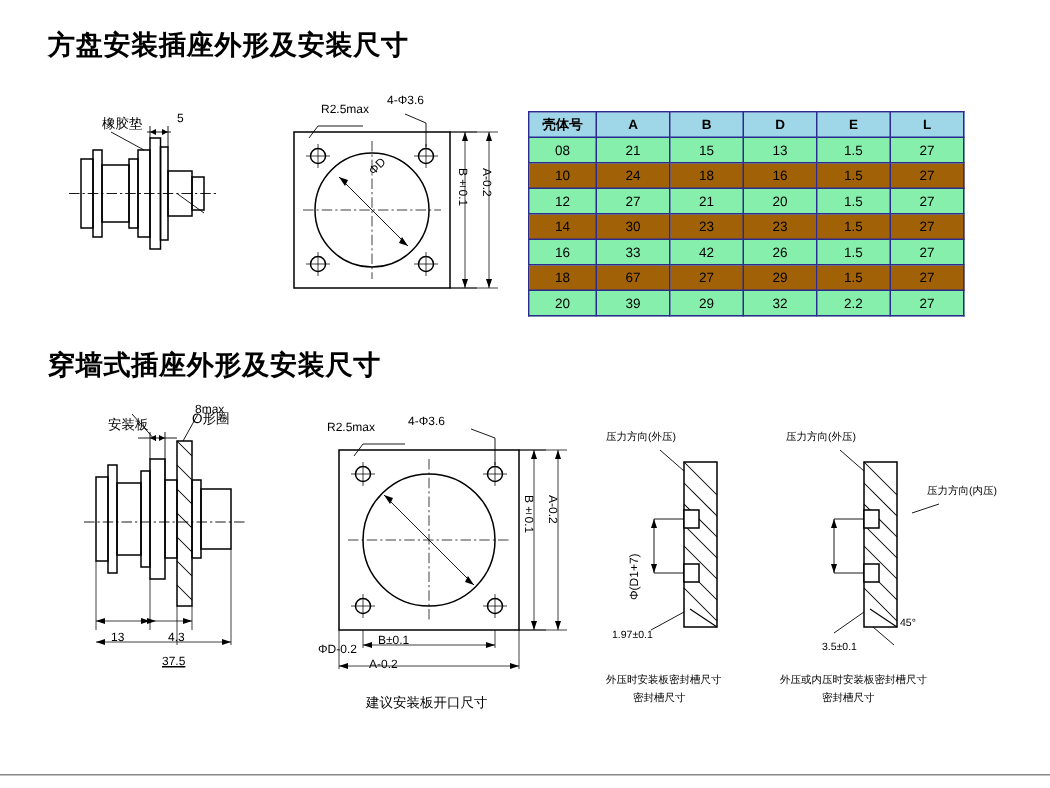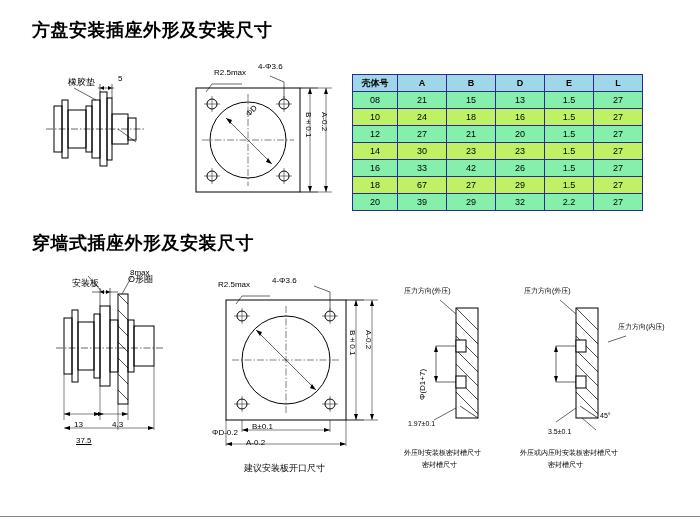--- a/index.html
+++ b/index.html
@@ -50,21 +50,21 @@
     font-weight:normal;
     color:#000;
   }
   #spec-table th{
     background:#9fd7e8;
     font-weight:bold;
     font-size:9px;
     margin-left:24px;
   }
   #spec-table th:first-child, #spec-table td:first-child{width:44px;}
-  #spec-table tr.alt td{background:#bef264;}
+  #spec-table tr.alt td{background:#a16207;}
   #spec-table tr.plain td{background:#86efac;}
 
   .vertical{
     position:absolute;
     writing-mode:vertical-rl;
     font-size:8px;
     white-space:nowrap;
   }
   .rot{
     position:absolute;
@@ -313,21 +313,21 @@
         <polygon points="80,144 74,142 74,146"></polygon>
         <polygon points="16,158 22,156 22,160"></polygon>
         <polygon points="106,158 100,156 100,160"></polygon>
       </g>
     </svg>
     <div class="lbl" style="left:106px;top:268px;margin-left:24px;">8max</div>
     <div class="lbl cn" style="left:72px;top:277px;">安装板</div>
     <div class="lbl cn" style="left:128px;top:273px;">O形圈</div>
     <div class="lbl" style="left:74px;top:420px;">13</div>
     <div class="lbl" style="left:112px;top:420px;">4.3</div>
-    <div class="lbl" style="left:76px;top:436px;text-decoration:underline;">37.5</div>
+    <div class="lbl" style="left:108px;top:436px;text-decoration:underline;">37.5</div>
   </div>
 
   <div>
     <svg style="left:212px;top:282px;" width="170" height="170">
       <g fill="none" stroke="#000" stroke-width="1">
         <rect x="14" y="18" width="120" height="120"></rect>
       </g>
       <g fill="none" stroke="#000" stroke-width="1">
         <circle cx="74" cy="78" r="44"></circle>
       </g>

